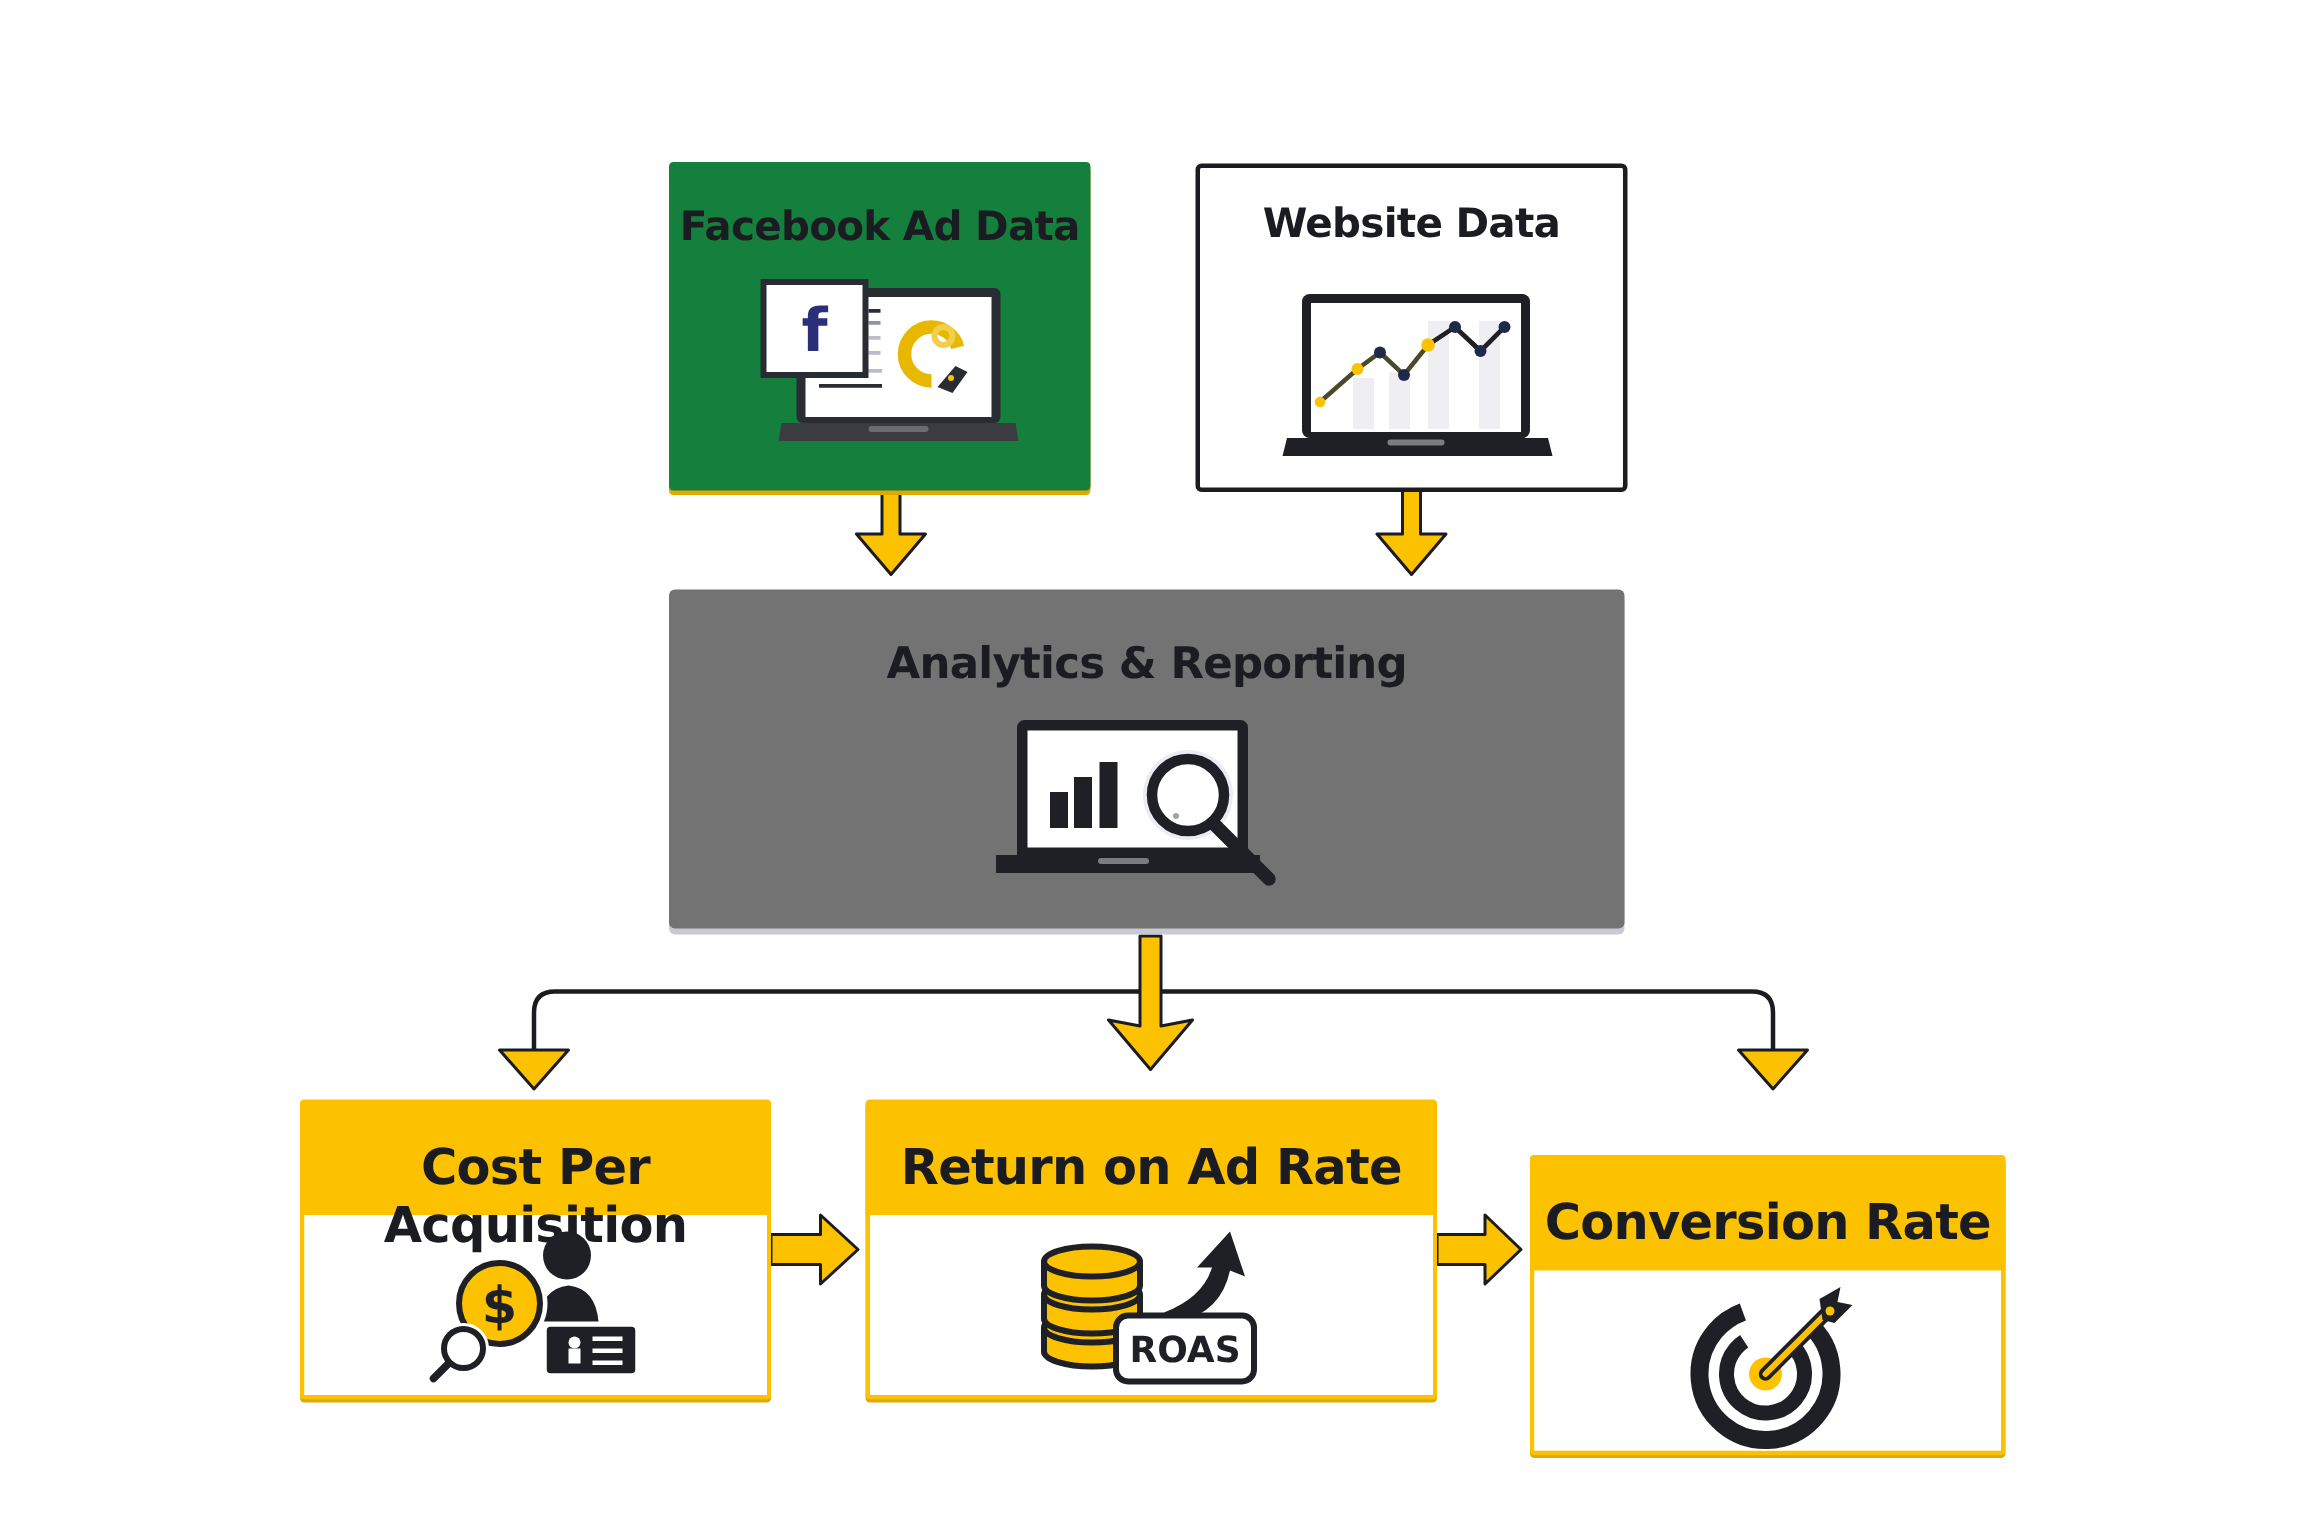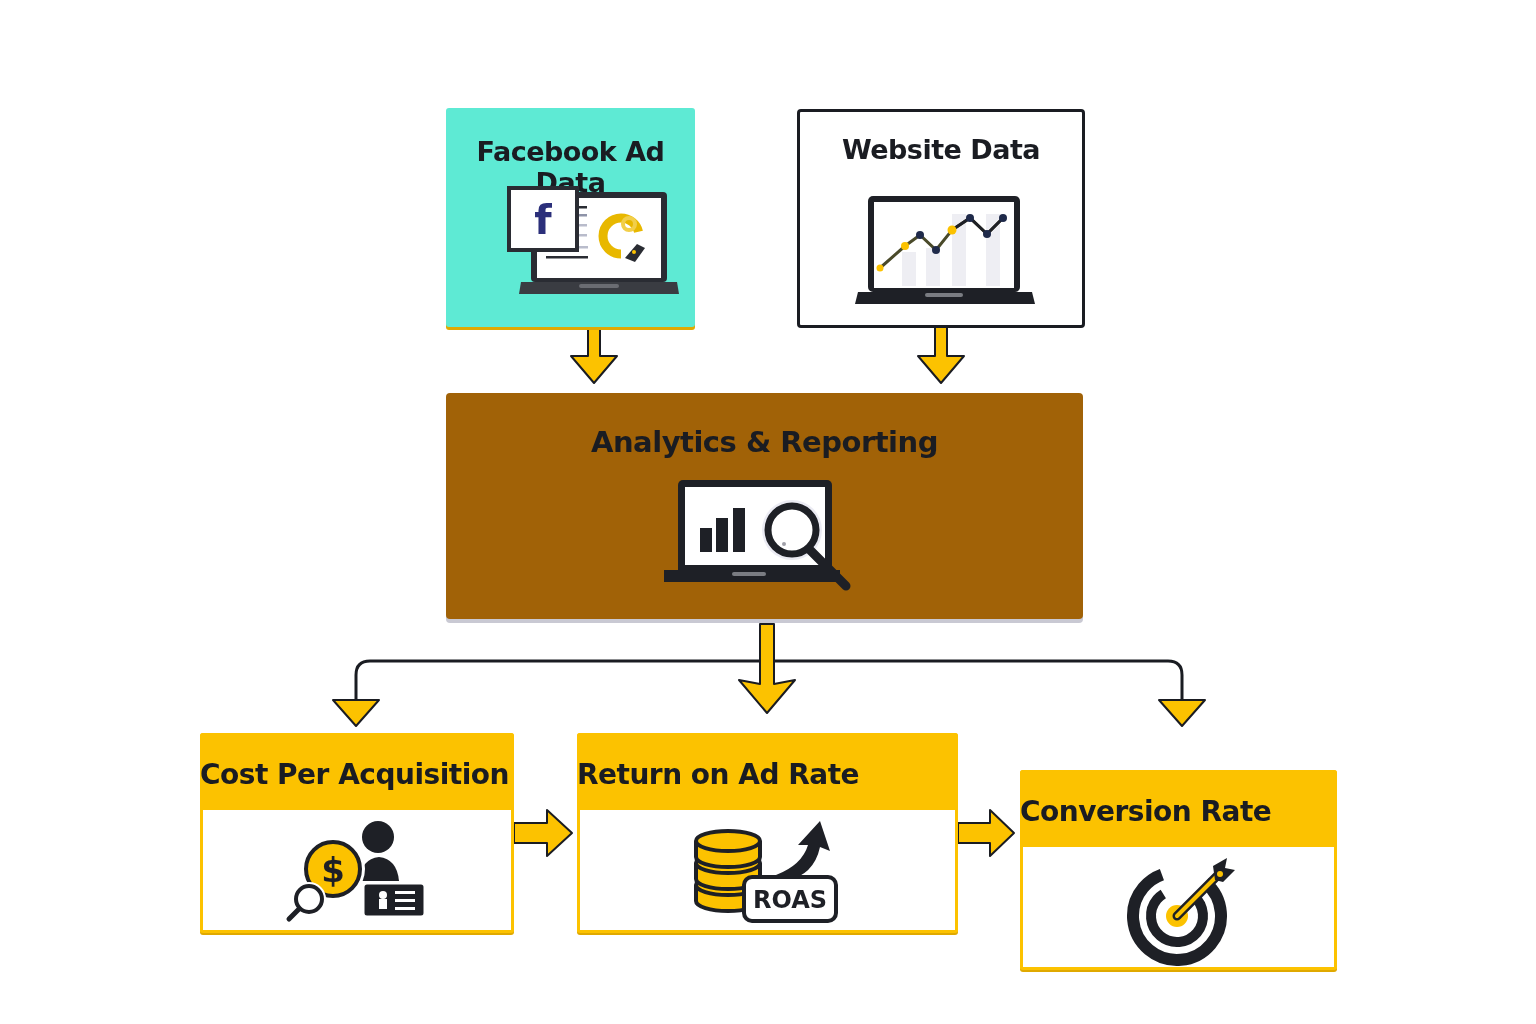--- a/index.html
+++ b/index.html
@@ -13,37 +13,37 @@
     }
     .abs { position: absolute; }
     .box-title {
       position: absolute; left: 0; right: 0;
       text-align: center;
       font-weight: bold;
       letter-spacing: -0.5px;
     }
     
     #fb-box {
-      left: 446px; top: 108px; width: 249px; height: 219px;
-      background: #5eead4;
+      left: 446px; top: 108px; width: 281px; height: 219px;
+      background: #15803d;
       border-radius: 3px;
       box-shadow: 0 3px 0 #e0a900;
     }
     #fb-box .box-title { top: 28px; font-size: 27px; }
     #web-box {
       left: 797px; top: 109px; width: 282px; height: 213px;
       background: #ffffff;
       border: 3px solid #1a1c22;
       border-radius: 4px;
     }
     #web-box .box-title { top: 22px; font-size: 27px; }
     
     #analytics-box {
       left: 446px; top: 393px; width: 637px; height: 226px;
-      background: #a16207;
+      background: #737373;
       border-radius: 4px;
       box-shadow: 0 4px 0 #c9c9d3;
     }
     #analytics-box .box-title { top: 32px; font-size: 29px; }
     
     .metric {
       position: absolute; top: 733px; height: 200px;
       background: #ffffff;
       border: 3px solid #fcc200;
       border-top: none;
@@ -51,21 +51,21 @@
       box-sizing: border-box;
       box-shadow: 0 2px 0 #e0a900;
     }
     .metric .hdr {
       position: absolute; left: -3px; right: -3px; top: 0; height: 77px;
       background: #fcc200;
       border-radius: 3px 3px 0 0;
     }
     .metric .hdr span {
       position: absolute; left: 0; right: 0; top: 25px;
-      font-weight: bold; font-size: 28px;
+      text-align: center; font-weight: bold; font-size: 33px;
       letter-spacing: -0.5px;
       color: #1a1c22;
     }
     #metric-cpa { left: 200px; width: 314px; }
     #metric-roas { left: 577px; width: 381px; }
     #metric-conv { left: 1020px; width: 317px; margin-top: 37px; }
     .metric .icon-wrap { position: absolute; left: 0; right: 0; top: 80px; height: 115px; }
     svg.conn { position: absolute; left: 0; top: 0; }
   </style>
 </head>

